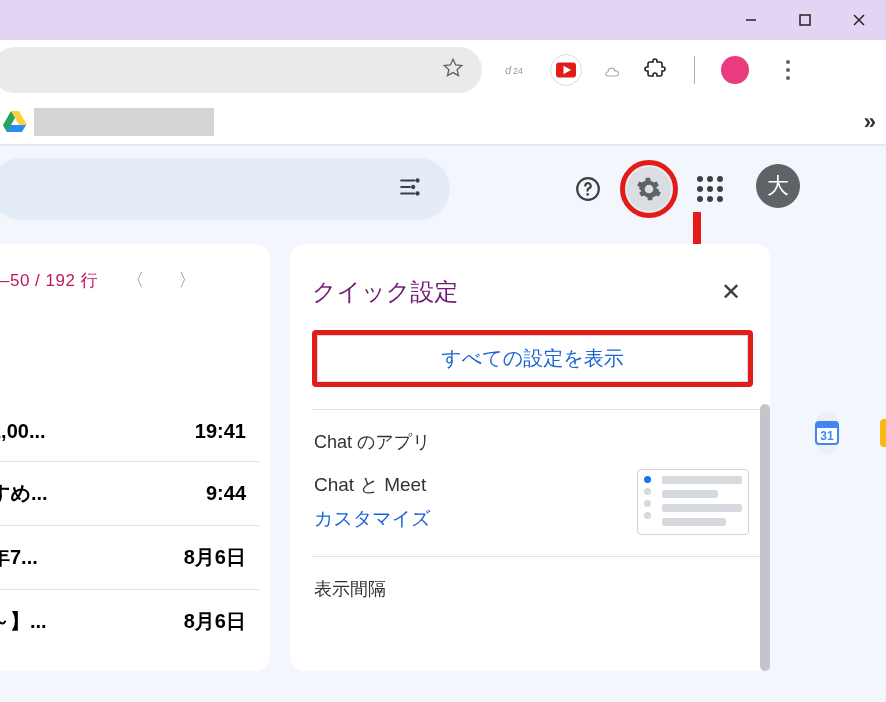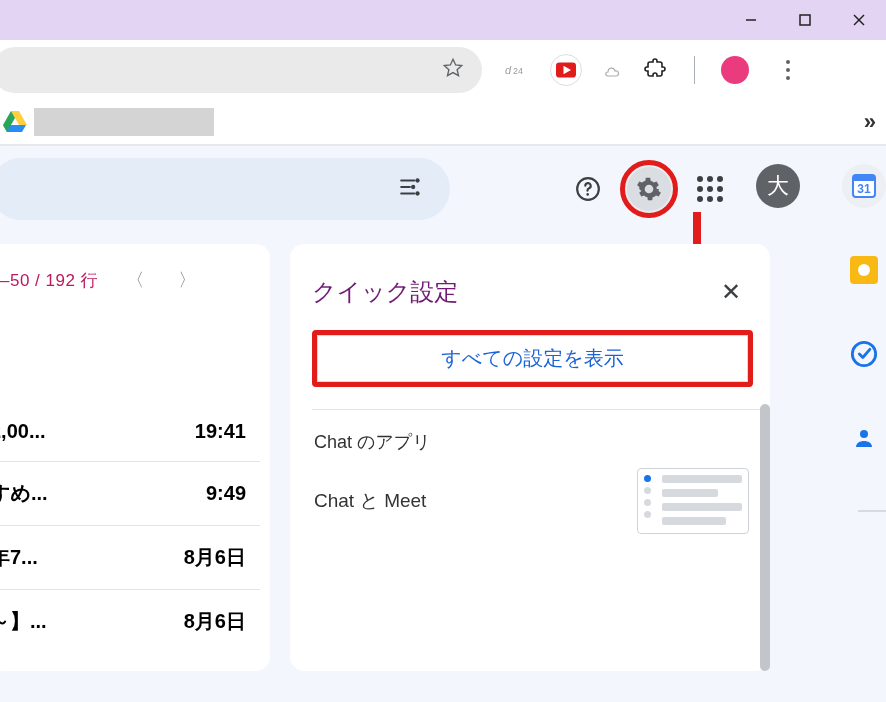--- a/index.html
+++ b/index.html
@@ -23,21 +23,21 @@
   
   .bmbar { height: 44px; display: flex; align-items: center; padding: 0 16px 0 2px; justify-content: space-between; }
   .bm-left { display: flex; align-items: center; gap: 6px; }
   .drive-icon { width: 26px; height: 26px; display: flex; align-items: center; justify-content: center; }
   .bm-blur { width: 180px; height: 28px; background: #d4d4d4; }
   .bm-chevrons { font-size: 22px; color: #333; letter-spacing: -6px; font-weight: bold; }
   .divider { height: 2px; background: #e6e8eb; }
   
   .content { background: #f3f6fc; height: calc(702px - 40px - 60px - 44px - 2px); position: relative; display: flex; }
   .main { flex: 1; padding: 12px 0 0 0; position: relative; }
-  .sidepanel { width: 72px; display: flex; flex-direction: column; align-items: flex-end; padding-top: 18px; gap: 40px; }
+  .sidepanel { width: 72px; display: flex; flex-direction: row; align-items: center; padding-top: 18px; gap: 40px; }
   .sidepanel .chip { width: 44px; height: 44px; border-radius: 50%; display: flex; align-items: center; justify-content: center; }
   .avatar { width: 44px; height: 44px; border-radius: 50%; background: #5f6368; color: #fff; display: flex; align-items: center; justify-content: center; font-size: 22px; position: absolute; right: 14px; top: 18px; }
   
   .searchbar { width: 460px; height: 62px; background: #e4ecf8; border-radius: 31px; display: flex; align-items: center; justify-content: flex-end; padding-right: 26px; margin-left: -10px; }
   .tune-icon svg { width: 26px; height: 26px; fill: #3c4043; }
   
   .topicons { position: absolute; top: 14px; right: 82px; display: flex; align-items: center; gap: 10px; }
   .rbtn { width: 44px; height: 44px; border-radius: 50%; display: flex; align-items: center; justify-content: center; }
   .help-icon svg, .gear-icon svg { width: 26px; height: 26px; }
   .gear-highlight { width: 58px; height: 58px; border: 5px solid #e21b1b; border-radius: 50%; display: flex; align-items: center; justify-content: center; background: #e9ebee; }
@@ -219,21 +219,21 @@
           <span class="pager-arrow">〈</span>
           <span class="pager-arrow">〉</span>
         </div>
         <div class="rowlist">
           <div class="mailrow">
             <span>2,00...</span>
             <span>19:41</span>
           </div>
           <div class="mailrow">
             <span>すめ...</span>
-            <span>9:49</span>
+            <span>9:44</span>
           </div>
           <div class="mailrow">
             <span>年7...</span>
             <span>8月6日</span>
           </div>
           <div class="mailrow">
             <span>～】...</span>
             <span>8月6日</span>
           </div>
         </div>
@@ -245,37 +245,41 @@
           <div class="close-x">✕</div>
         </div>
         <div class="allset">
           <div class="allset-inner">すべての設定を表示</div>
         </div>
         <div class="sect">
           <div class="sect-title">Chat のアプリ</div>
           <div class="sect-body">
             <div class="sect-text">
               <div>Chat と Meet</div>
+              <div class="link">カスタマイズ</div>
             </div>
             <div class="thumb">
               <div class="thumb-left">
                   <div class="c active"></div>
                   <div class="c"></div>
                   <div class="c"></div>
                   <div class="c"></div>
                 </div>
               <div class="thumb-right">
                   <div class="l"></div>
                   <div class="l" style="width:70%"></div>
                   <div class="l"></div>
                   <div class="l" style="width:80%"></div>
                 </div>
             </div>
           </div>
         </div>
+        <div class="sect" style="border-top:1px solid #e1e3e7;">
+          <div class="sect-title">表示間隔</div>
+        </div>
         <div class="qset-scroll"></div>
       </div>
     </div>
   </div>
 
   <div class="sidepanel">
     <div class="chip cal-chip">
       <svg width="26" height="26" viewBox="0 0 26 26">
           <rect x="2" y="2" width="22" height="22" rx="3" fill="#fff" stroke="#4285f4" stroke-width="2"></rect>
           <rect x="2" y="2" width="22" height="6" fill="#4285f4"></rect>

